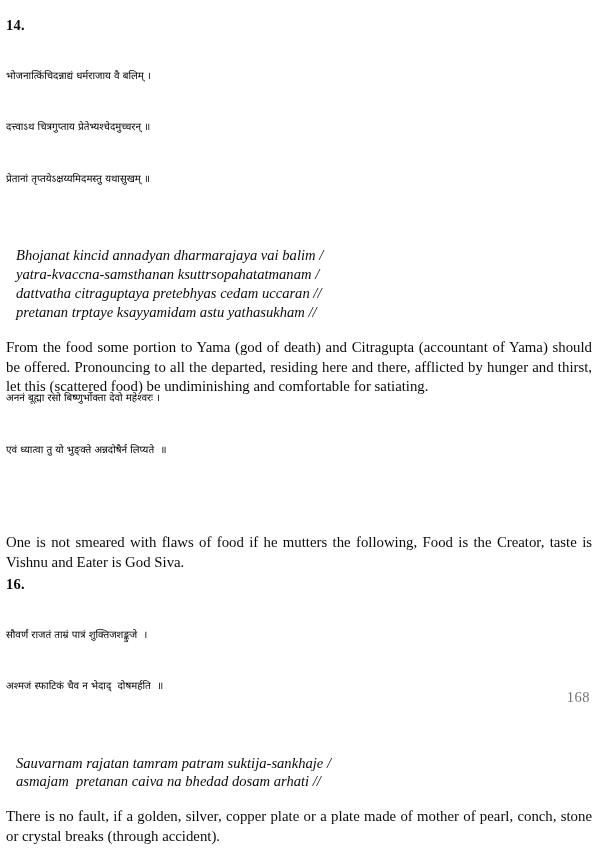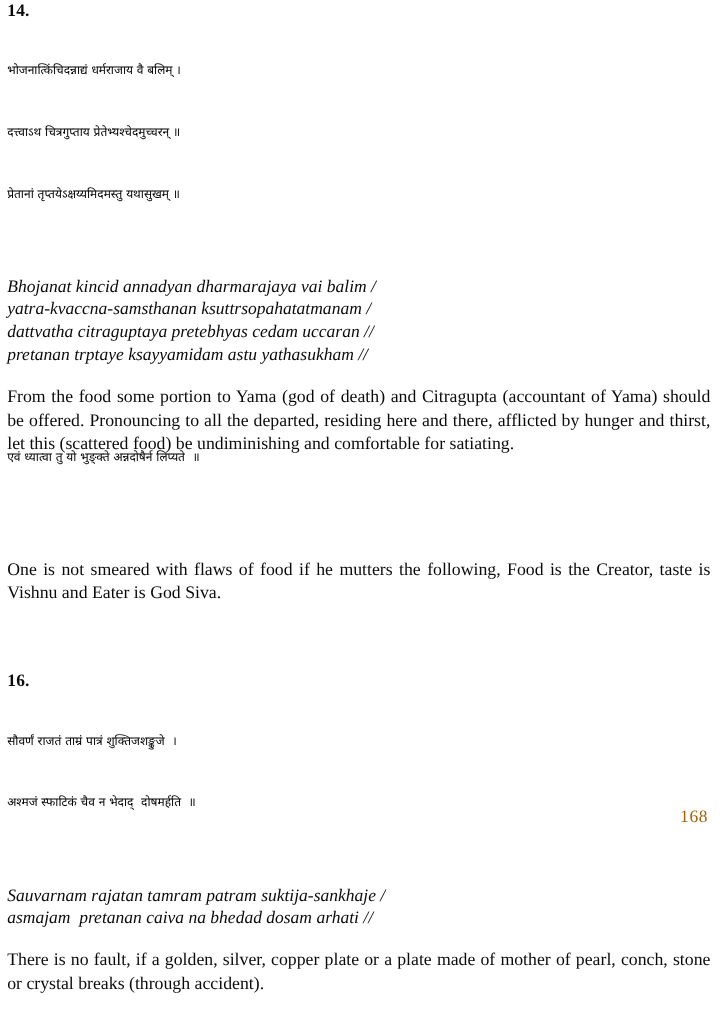--- a/index.html
+++ b/index.html
@@ -10,21 +10,21 @@
   body {
     width: 600px;
     height: 860px;
     position: relative;
     font-family: "Liberation Serif", "DejaVu Serif", serif;
     color: #0b0b0b;
     overflow: hidden;
   }
   .page {
     position: absolute;
-    left: 0; top: 0;
+    left: 0; top: 16px;
     width: 600px;
     height: 700px;
     box-sizing: border-box;
     padding: 4px 6px 0 4px;
   }
   .verse-block {
     margin: 0 0 0 0;
   }
   .verse-number {
     font-family: "Liberation Serif", "DejaVu Serif", serif;
@@ -46,21 +46,21 @@
   .dev-line {
     display: block;
     margin-bottom: 9px;
     font-size: 10px;
     line-height: 1.15;
   }
   .translit {
     font-style: italic;
     font-size: 14.6px;
     line-height: 1.30;
-    margin: 0 0 0 2px;
+    margin: 0 0 0 12px;
     color: #0a0a0a;
   }
   .translit-line {
     display: block;
     white-space: pre;
   }
   .translation {
     font-size: 14.8px;
     line-height: 1.33;
     text-align: justify;
@@ -70,21 +70,21 @@
     hyphens: none;
   }
   .spacer-md { height: 16px; }
   .spacer-lg { height: 22px; }
   .page-number {
     position: absolute;
     right: 10px;
     bottom: 10px;
     font-size: 14.5px;
     font-family: "Liberation Serif", "DejaVu Serif", serif;
-    color: #a16207;
+    color: #737373;
     letter-spacing: 0.5px;
     text-align: right;
   }
   .blk14 { position: absolute; left: 4px; top: 2px; width: 590px; }
   .blk15 { position: absolute; left: 4px; top: 345px; width: 590px; }
   .blk16 { position: absolute; left: 4px; top: 561px; width: 590px; }
 </style>
 </head>
 <body>
 
@@ -103,20 +103,21 @@
       <span class="translit-line">yatra-kvaccna-samsthanan ksuttrsopahatatmanam /</span>
       <span class="translit-line">dattvatha citraguptaya pretebhyas cedam uccaran //</span>
       <span class="translit-line">pretanan trptaye ksayyamidam astu yathasukham //</span>
     </div>
     <div class="spacer-md"></div>
     <p class="translation">From the food some portion to Yama (god of death) and Citragupta (accountant of Yama) should be offered. Pronouncing to all the departed, residing here and there, afflicted by hunger and thirst, let this (scattered food) be undiminishing and comfortable for satiating.</p>
   </div>
 
   <div class="verse-block blk15">
     <div class="devanagari">
+      <span class="dev-line">अननं बूह्मा रसो बिष्णुर्भोक्ता देवो महेश्वरः ।</span>
       <span class="dev-line">एवं ध्यात्वा तु यो भुङ्क्ते अन्नदोषैर्न लिप्यते  ॥</span>
     </div>
     <div class="spacer-lg"></div>
     <div class="translit">
     </div>
     <div class="spacer-md"></div>
     <p class="translation">One is not smeared with flaws of food if he mutters the following, Food is the Creator, taste is Vishnu and Eater is God Siva.</p>
   </div>
 
   <div class="verse-block blk16">

